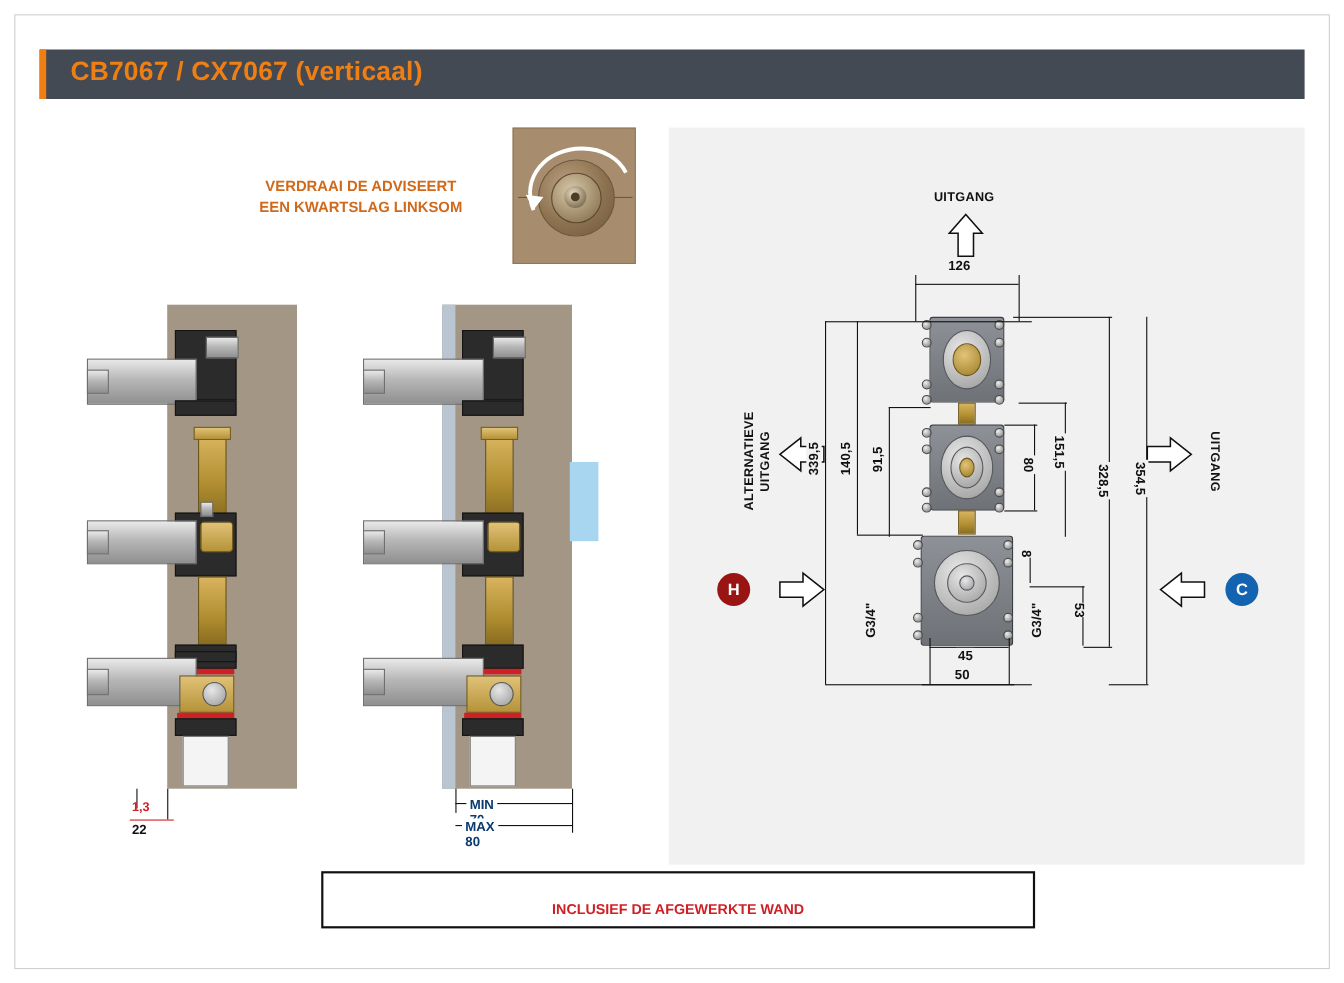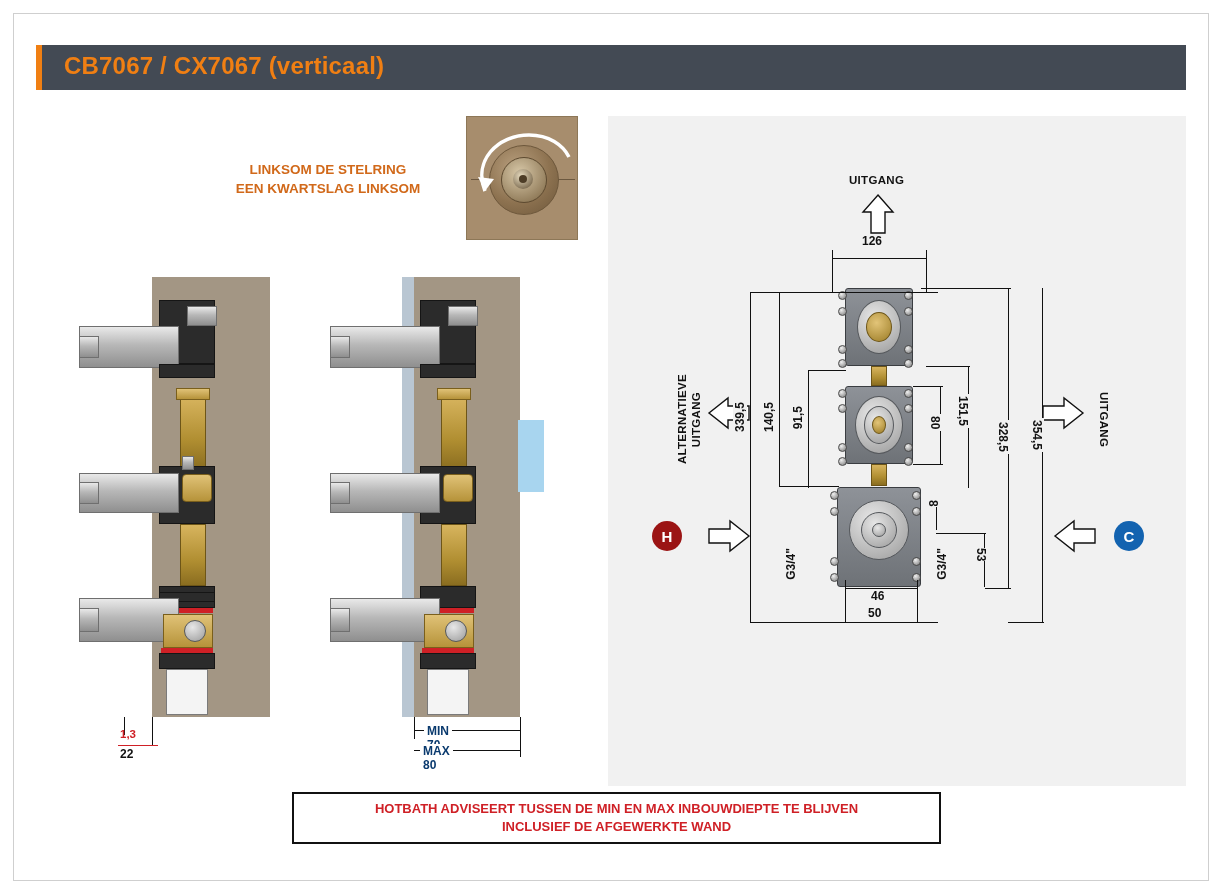--- a/index.html
+++ b/index.html
@@ -70,21 +70,21 @@
 </head>
 <body>
 
 <div class="page-border"></div>
 
 <div class="header-bar"></div>
 <div class="header-accent"></div>
 <div class="header-title">CB7067 / CX7067 (verticaal)</div>
 
 <div class="note">
-  <div>LINKSOM DE STELRING</div>
+  <div>VERDRAAI DE ADVISEERT</div>
   <div>EEN KWARTSLAG LINKSOM</div>
 </div>
 
 <div class="thumb">
   <div class="hline"></div>
   <div class="ring-outer"></div>
   <div class="ring-mid"></div>
   <div class="ring-in"></div>
   <div class="ring-core"></div>
   <svg width="112" height="124">
@@ -277,23 +277,23 @@
 <div class="line" style="left:984px;top:533px;width:1px;height:54px;"></div>
 <div class="line" style="left:936px;top:533px;width:50px;height:1px;"></div>
 <div class="dim vert2" style="left:974px;top:548px;background:#f1f1f1;">53</div>
 
 <div class="dim vert" style="left:784px;top:548px;background:#f1f1f1;">G3/4"</div>
 <div class="dim vert" style="left:935px;top:548px;background:#f1f1f1;">G3/4"</div>
 
 <div class="line" style="left:845px;top:588px;width:72px;height:1px;"></div>
 <div class="line" style="left:845px;top:580px;width:1px;height:42px;"></div>
 <div class="line" style="left:917px;top:580px;width:1px;height:42px;"></div>
-<div class="dim" style="left:869px;top:589px;background:#f1f1f1;padding:0 2px;">46</div>
+<div class="dim" style="left:869px;top:589px;background:#f1f1f1;padding:0 2px;">45</div>
 
 <div class="line" style="left:838px;top:622px;width:84px;height:1px;"></div>
 <div class="dim" style="left:866px;top:606px;background:#f1f1f1;padding:0 2px;">50</div>
 
 <div class="footer">
   <span>
-    <span>HOTBATH ADVISEERT TUSSEN DE MIN EN MAX INBOUWDIEPTE TE BLIJVEN</span><br>
+    <br>
     <span>INCLUSIEF DE AFGEWERKTE WAND</span>
   </span>
 </div>
 
 </body></html>

